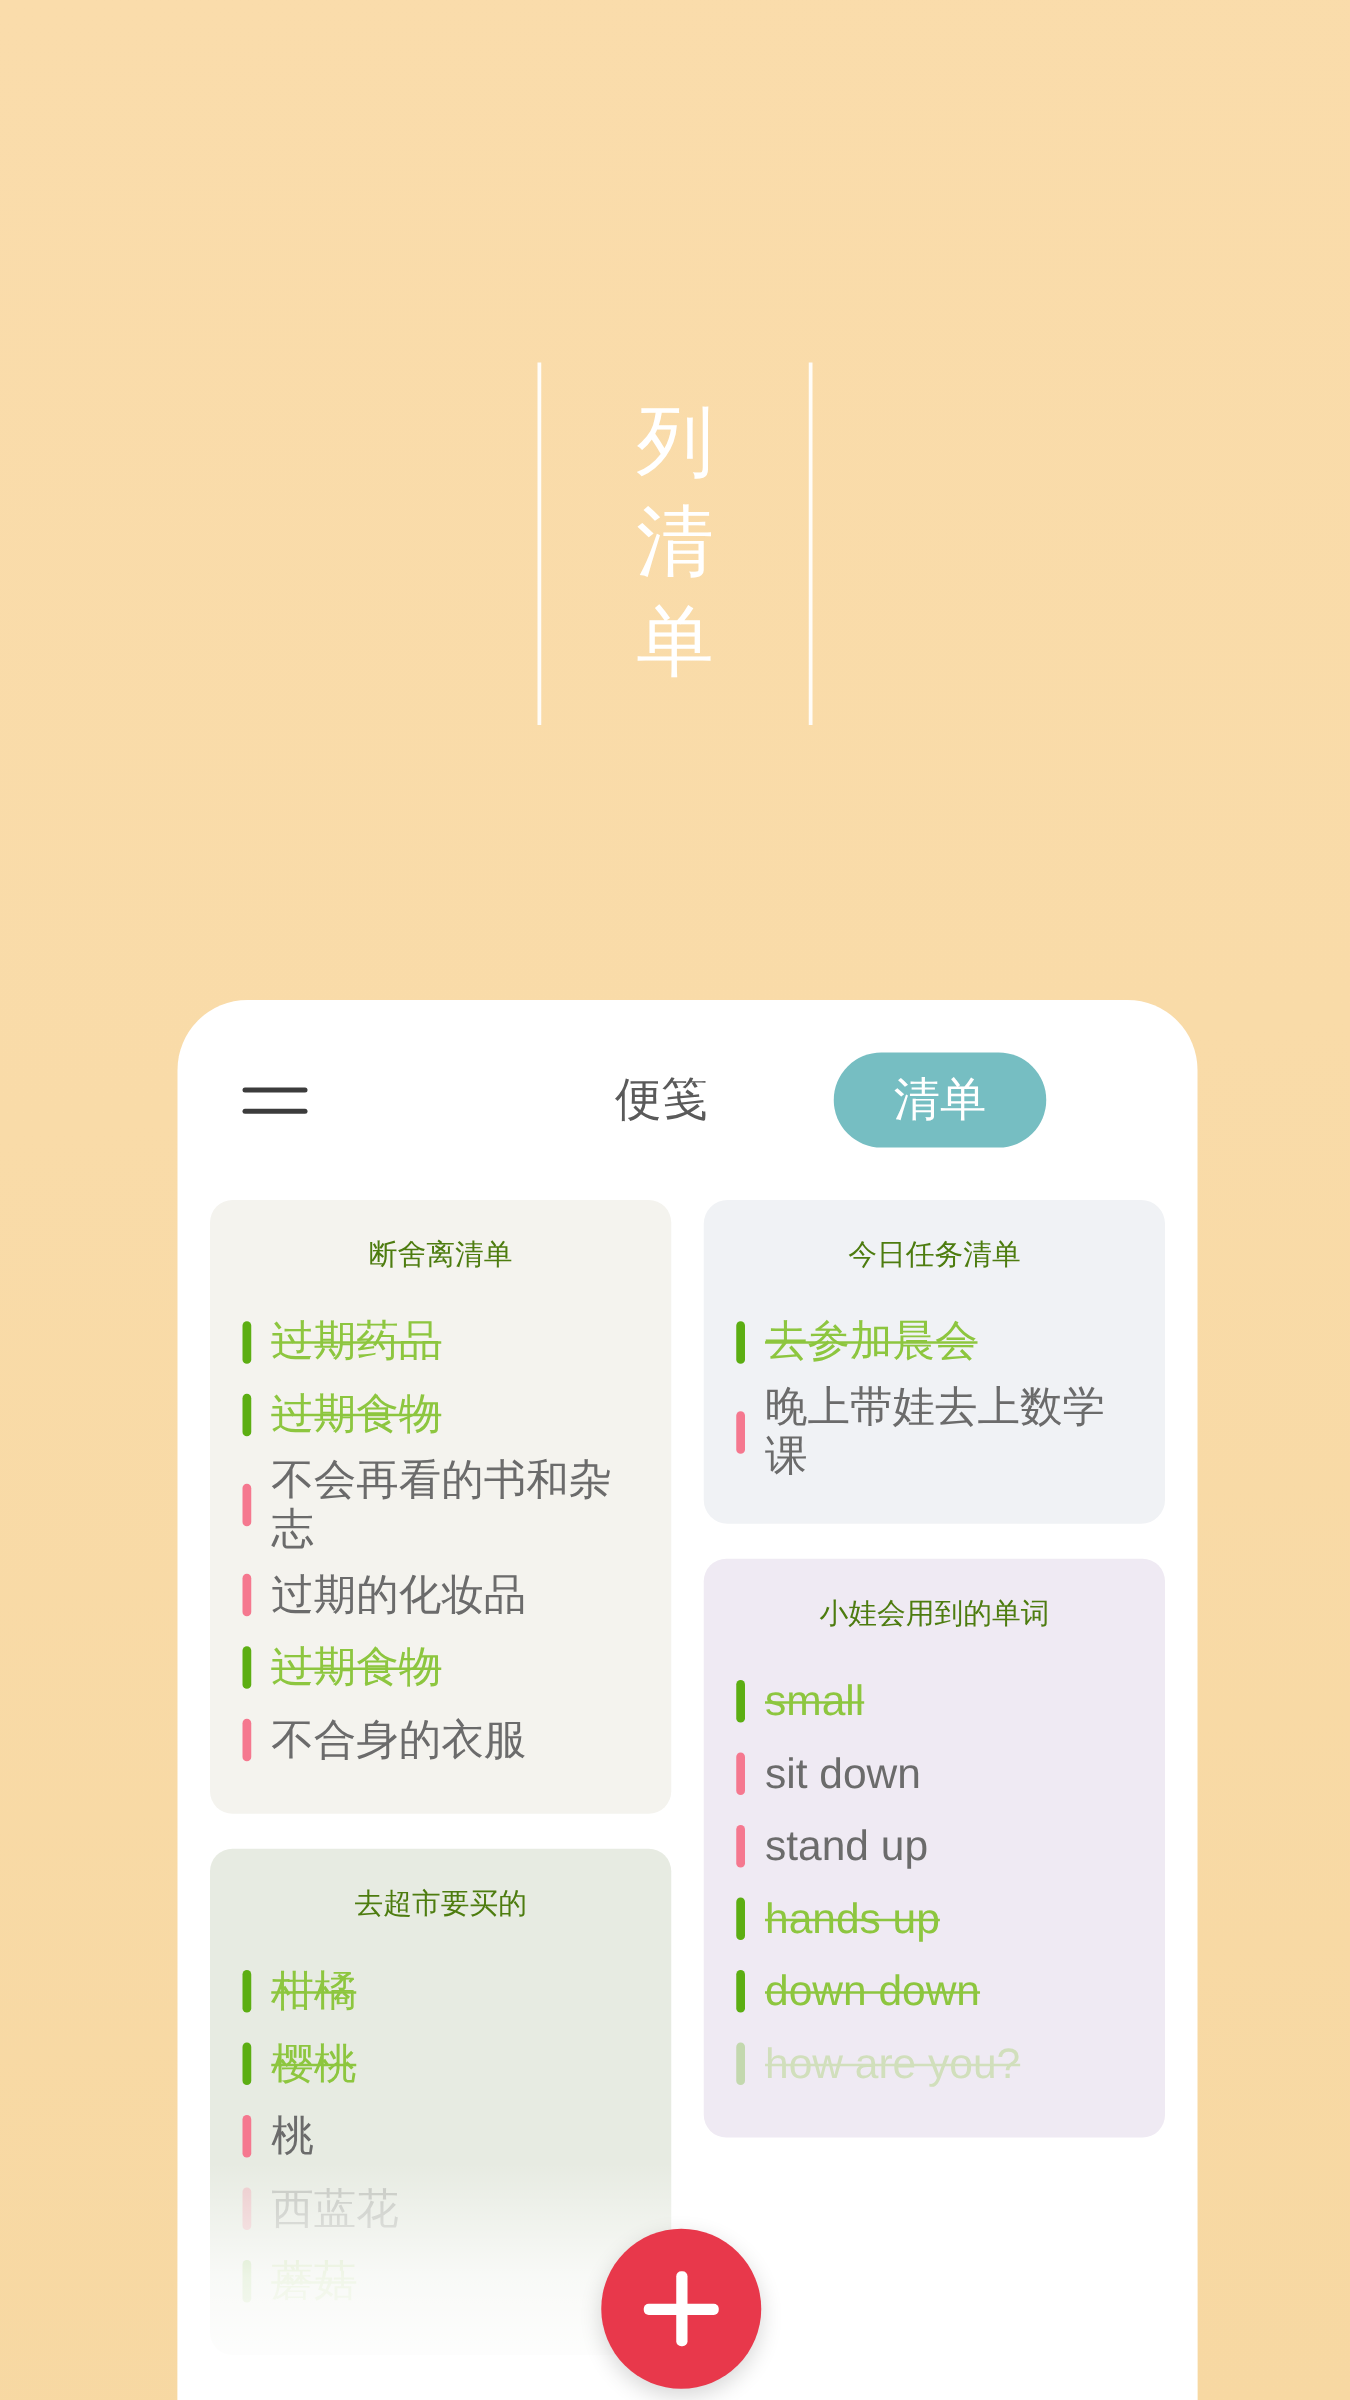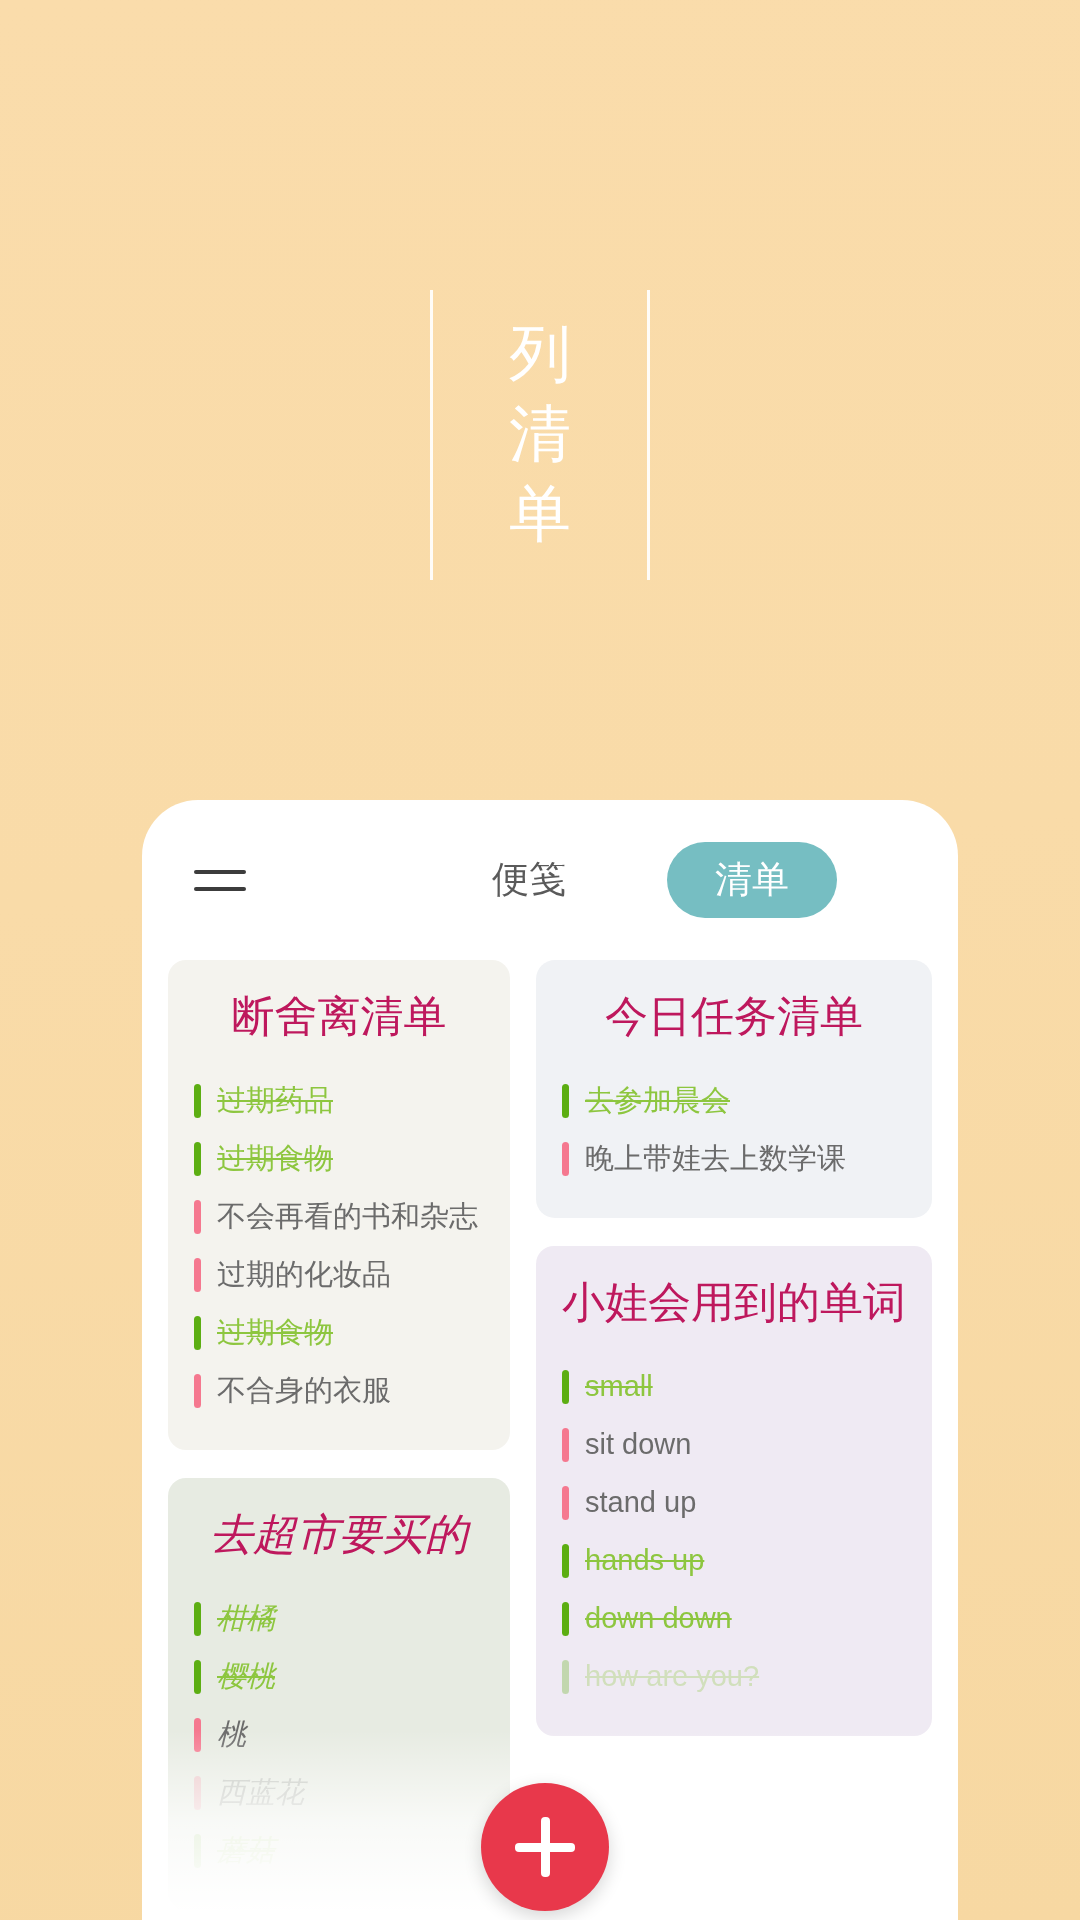--- a/index.html
+++ b/index.html
@@ -122,41 +122,41 @@
   }
   .column { flex:1 1 0; display:flex; flex-direction:column; gap:28px; }
 
   .card {
     border-radius:18px;
     padding:28px 26px 30px 26px;
     overflow:hidden;
   }
   .card-title {
     text-align:center;
-    font-size:43px;
-    color:#be185d;
+    font-size:23px;
+    color:#4d7c0f;
     margin-bottom:26px;
     white-space:nowrap;
   }
   .item {
     display:flex;
     align-items:center;
     gap:16px;
     min-height:58px;
     padding:4px 0;
   }
   .bar {
     flex:0 0 auto;
     width:7px;
     height:34px;
     border-radius:4px;
   }
   .bar.done { background:#5CAE12; }
   .bar.todo { background:#F5788F; }
-  .label { font-size:29px; line-height:1.15; }
+  .label { font-size:34px; line-height:1.15; }
   .label.done {
     color:#8DC63F;
     text-decoration:line-through;
     text-decoration-thickness:2px;
   }
   .label.todo { color:#6B6B6B; }
 
   
   .col-fade {
     position:absolute;
@@ -231,21 +231,21 @@
           </div>
           <div class="item">
             <div class="bar done"></div>
             <div class="label done">过期食物</div>
           </div>
           <div class="item">
             <div class="bar todo"></div>
             <div class="label todo">不合身的衣服</div>
           </div>
         </div>
-        <div class="card" style="background: rgb(231, 235, 226); font-style: italic;">
+        <div class="card" style="background: rgb(231, 235, 226);">
           <div class="card-title">去超市要买的</div>
           <div class="item">
             <div class="bar done"></div>
             <div class="label done">柑橘</div>
           </div>
           <div class="item">
             <div class="bar done"></div>
             <div class="label done">樱桃</div>
           </div>
           <div class="item">

